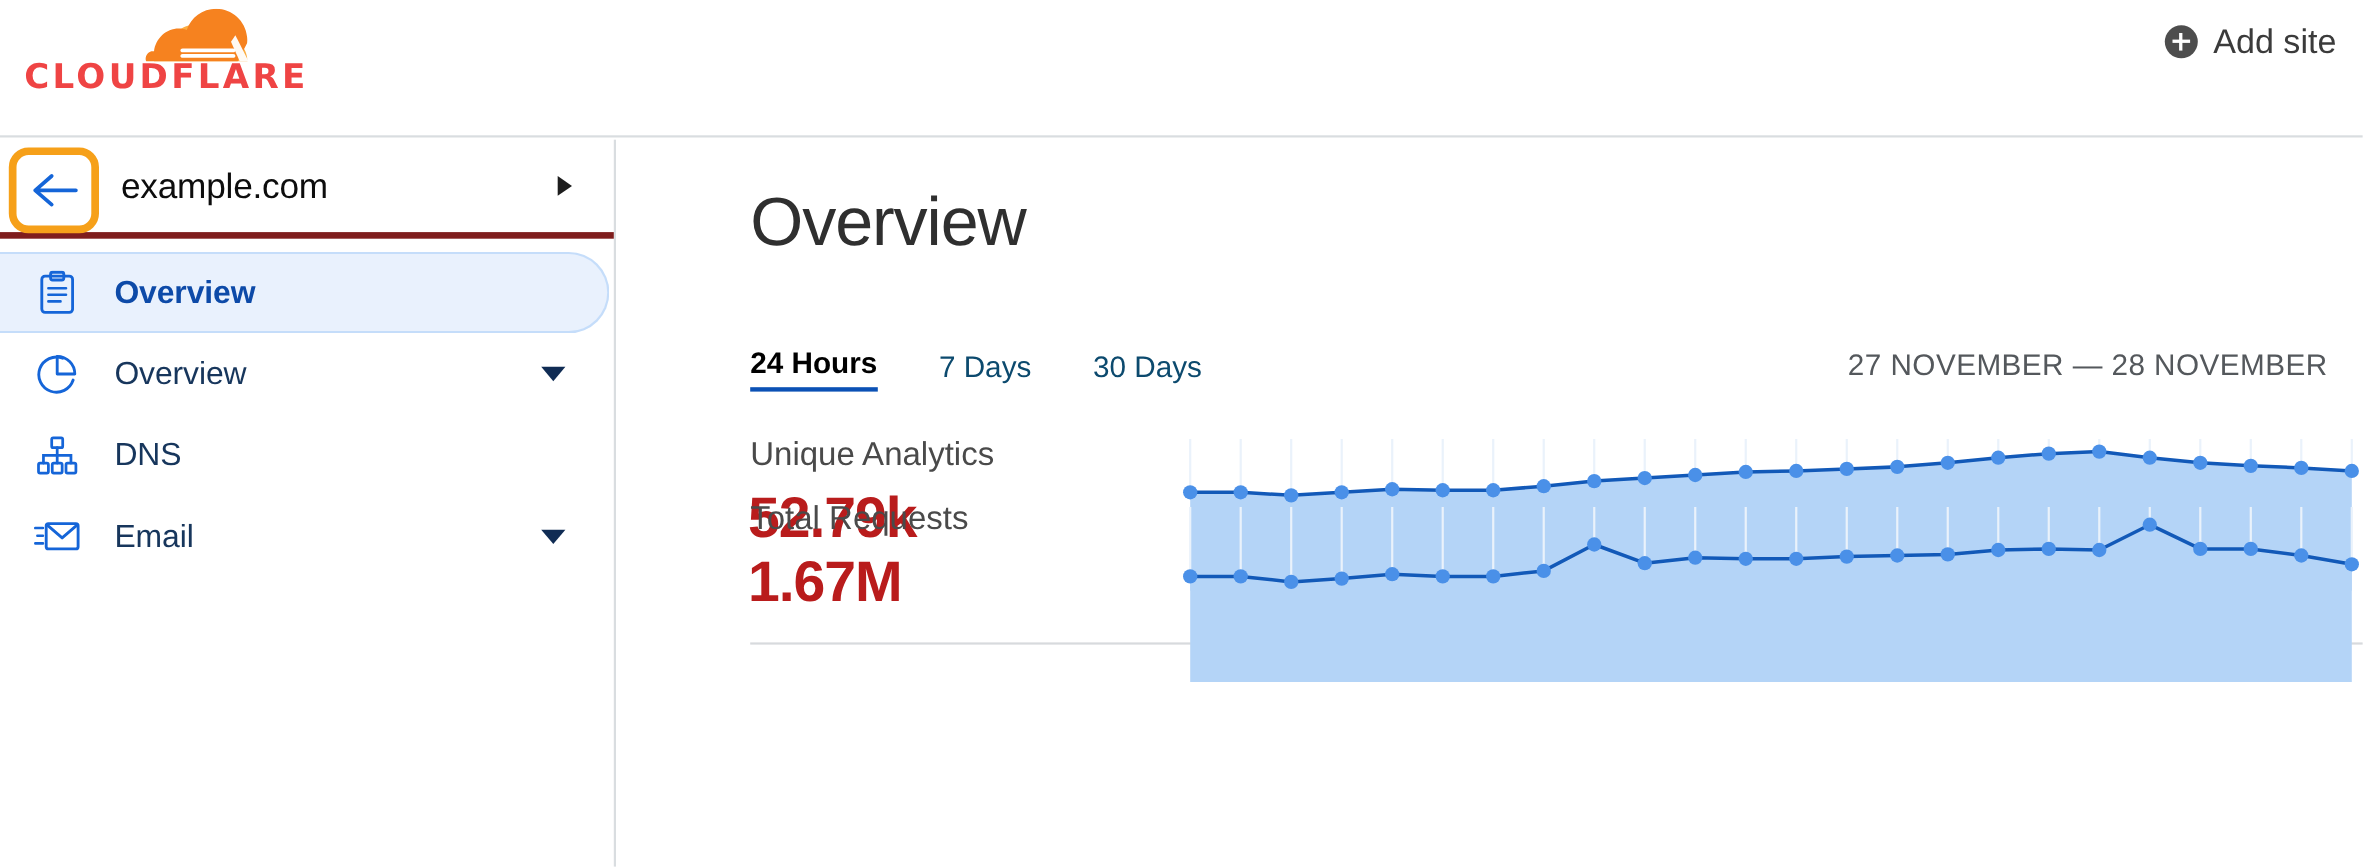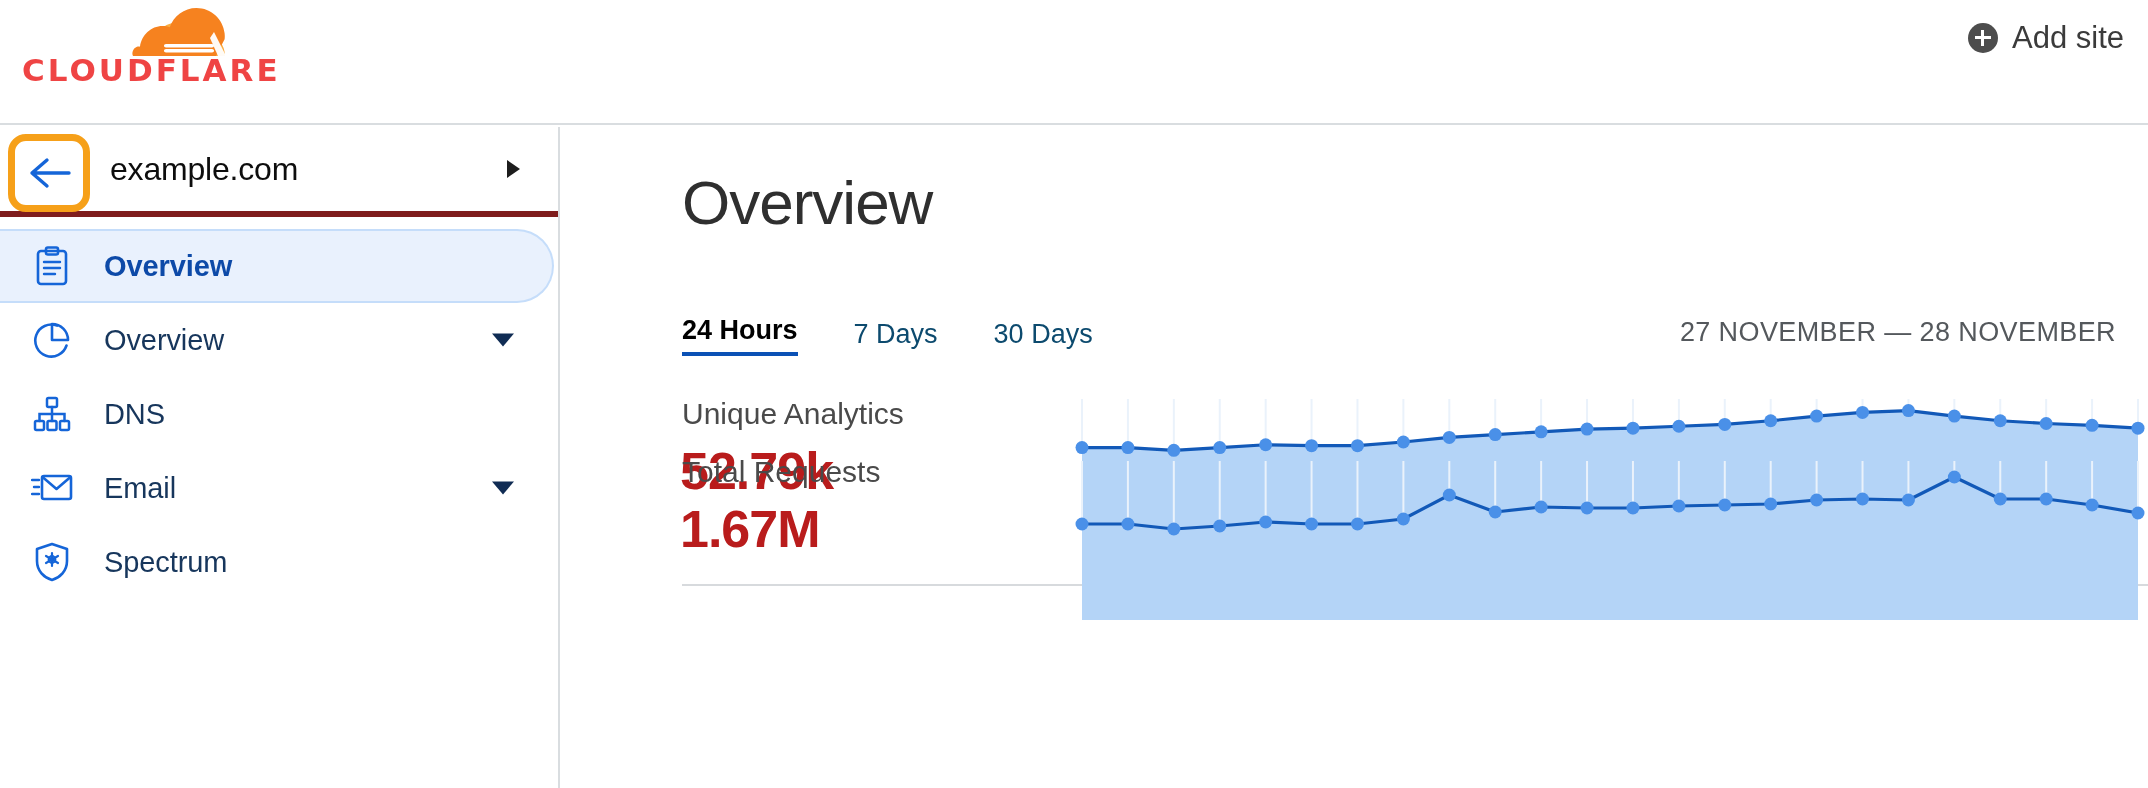--- a/index.html
+++ b/index.html
@@ -255,32 +255,20 @@
           <svg width="42" height="32" viewBox="0 0 42 32">
             <rect x="11" y="4" width="29" height="23" rx="2" fill="none" stroke="#1565d8" stroke-width="2.6"></rect>
             <path d="M11.5 5 L25.5 17 L39.5 5" fill="none" stroke="#1565d8" stroke-width="2.6" stroke-linejoin="round"></path>
             <path d="M1 8h7M3 15h5M1 22h7" stroke="#1565d8" stroke-width="2.4" stroke-linecap="round"></path>
           </svg>
         </span>
         <span class="nav-label">Email</span>
         <span class="nav-caret"></span>
       </div>
 
-      <div class="nav-item">
-        <span class="nav-icon">
-          <svg width="34" height="40" viewBox="0 0 34 40">
-            <path d="M17 2 L32 7 V19 C32 29 25 35.5 17 38 C9 35.5 2 29 2 19 V7 Z" fill="none" stroke="#1565d8" stroke-width="2.6" stroke-linejoin="round"></path>
-            <g stroke="#1565d8" stroke-width="2.2" stroke-linecap="round">
-              <path d="M17 11 V24 M11 14 L23 21 M23 14 L11 21"></path>
-            </g>
-            <circle cx="17" cy="17.5" r="3.3" fill="none" stroke="#1565d8" stroke-width="2.2"></circle>
-          </svg>
-        </span>
-        <span class="nav-label">Spectrum</span>
-      </div>
 
     </div>
   </div>
 
   <div class="main">
 
     <div class="page-title">Overview</div>
 
     <div class="tabs">
       <span class="tab active">24 Hours</span>

